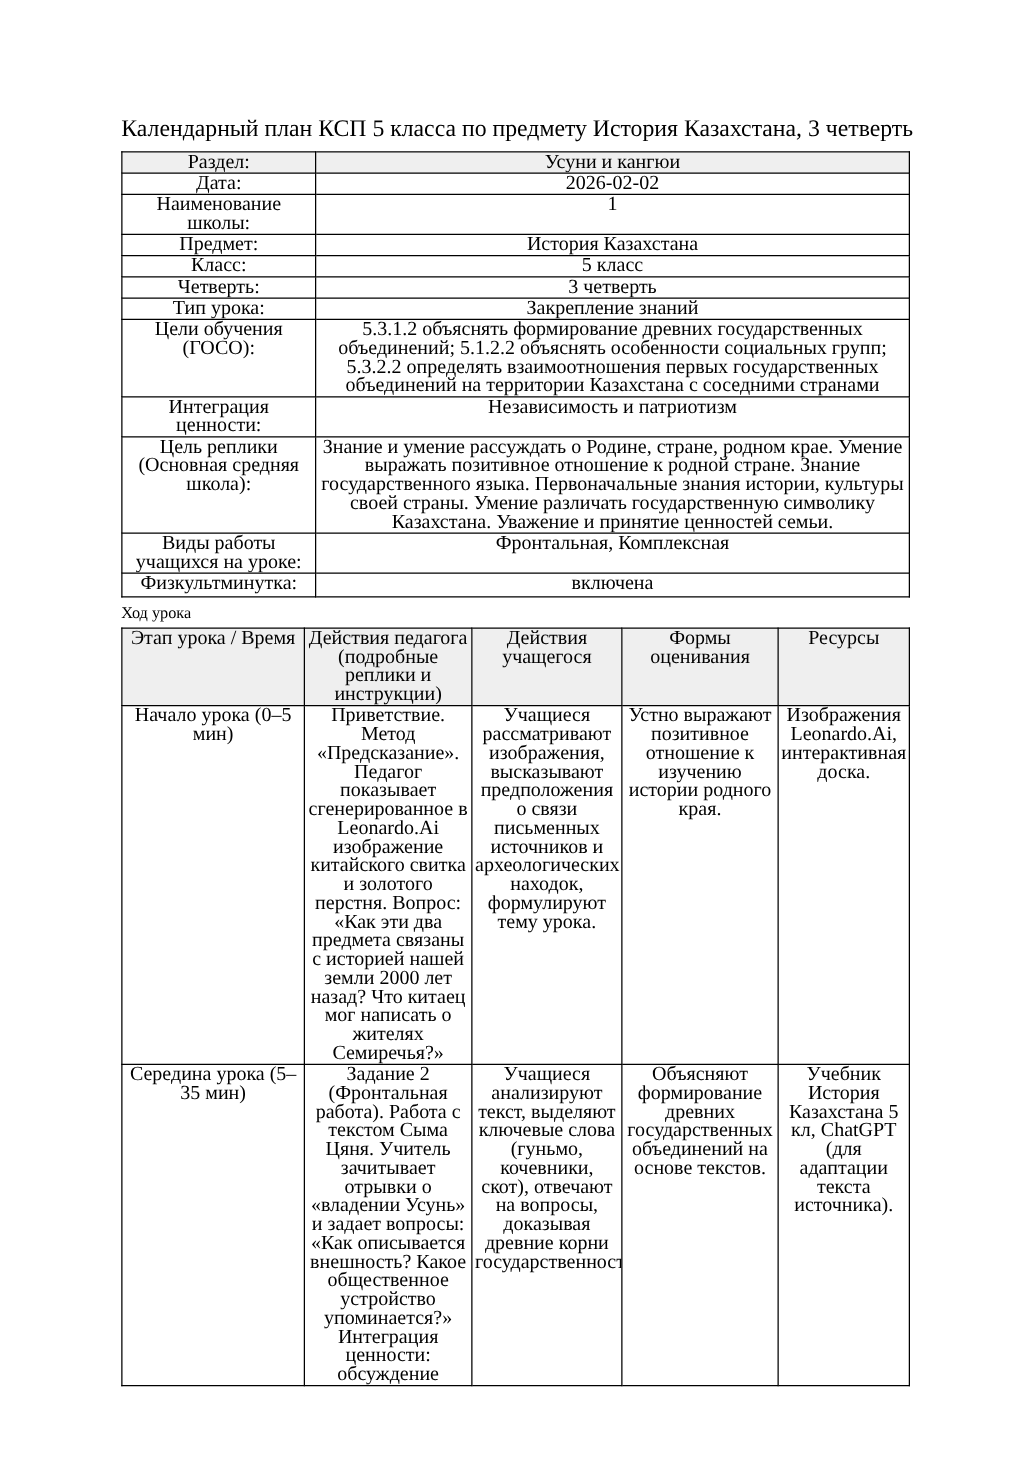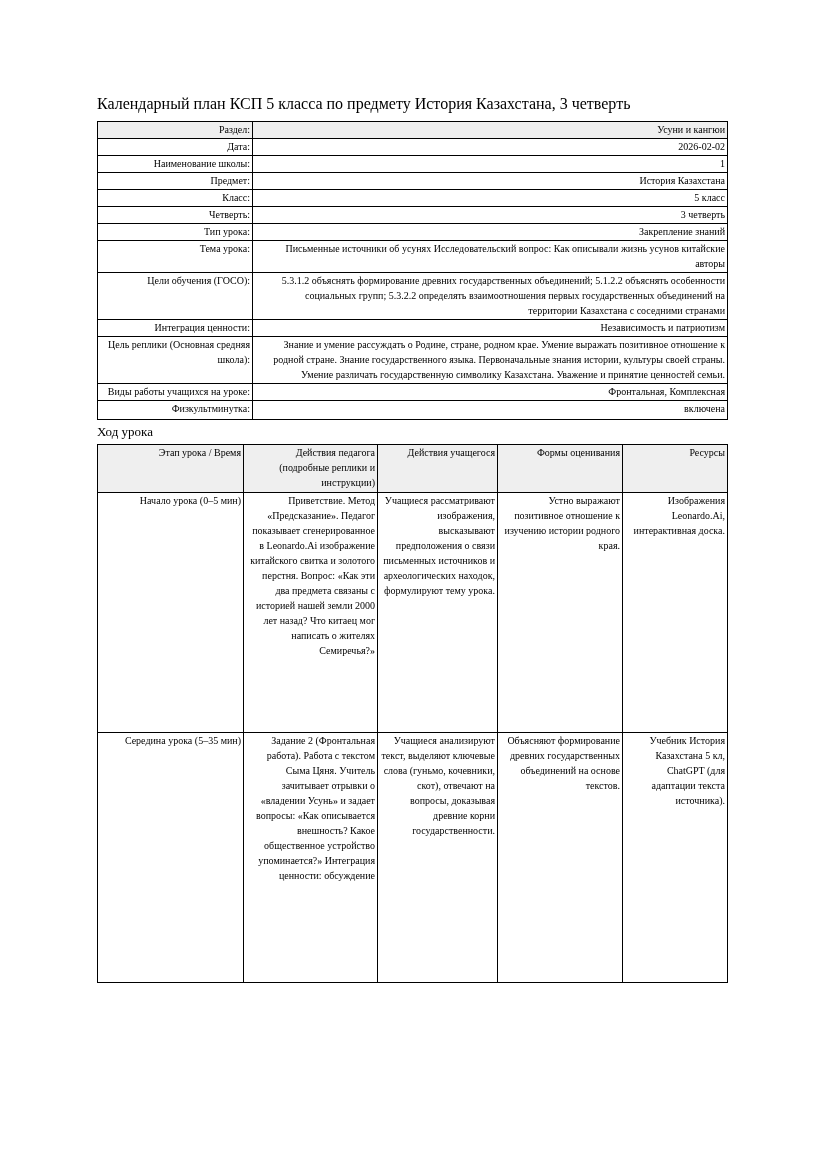--- a/index.html
+++ b/index.html
@@ -14,36 +14,36 @@
     height: 1170px;
     overflow: hidden;
   }
   .page {
     box-sizing: border-box;
     width: 827px;
     height: 1170px;
     padding: 96px 100px 0 97px;
   }
   .doc-title {
-    font-size: 16px;
+    font-size: 19px;
     line-height: 16px;
     margin: 0 0 9px 0;
     white-space: nowrap;
   }
   table {
     border-collapse: collapse;
     table-layout: fixed;
     width: 630px;
   }
   td, th {
     border: 1px solid #000000;
-    font-size: 10px;
+    font-size: 16px;
     line-height: 15px;
     font-weight: normal;
-    text-align: right;
+    text-align: center;
     vertical-align: top;
     padding: 0 2px 1px 2px;
     overflow: hidden;
   }
   tr.shaded td, thead th {
     background: #efefef;
   }
   .section-heading {
     font-size: 13px;
     line-height: 15px;
@@ -96,24 +96,20 @@
         </tr>
         <tr>
           <td>Четверть:</td>
           <td>3 четверть</td>
         </tr>
         <tr>
           <td>Тип урока:</td>
           <td>Закрепление знаний</td>
         </tr>
         <tr>
-          <td>Тема урока:</td>
-          <td>Письменные источники об усунях Исследовательский вопрос: Как описывали жизнь усунов китайские авторы</td>
-        </tr>
-        <tr>
           <td>Цели обучения (ГОСО):</td>
           <td>5.3.1.2 объяснять формирование древних государственных объединений; 5.1.2.2 объяснять особенности социальных групп; 5.3.2.2 определять взаимоотношения первых государственных объединений на территории Казахстана с соседними странами</td>
         </tr>
         <tr>
           <td>Интеграция ценности:</td>
           <td>Независимость и патриотизм</td>
         </tr>
         <tr>
           <td>Цель реплики (Основная средняя школа):</td>
           <td>Знание и умение рассуждать о Родине, стране, родном крае. Умение выражать позитивное отношение к родной стране. Знание государственного языка. Первоначальные знания истории, культуры своей страны. Умение различать государственную символику Казахстана. Уважение и принятие ценностей семьи.</td>

